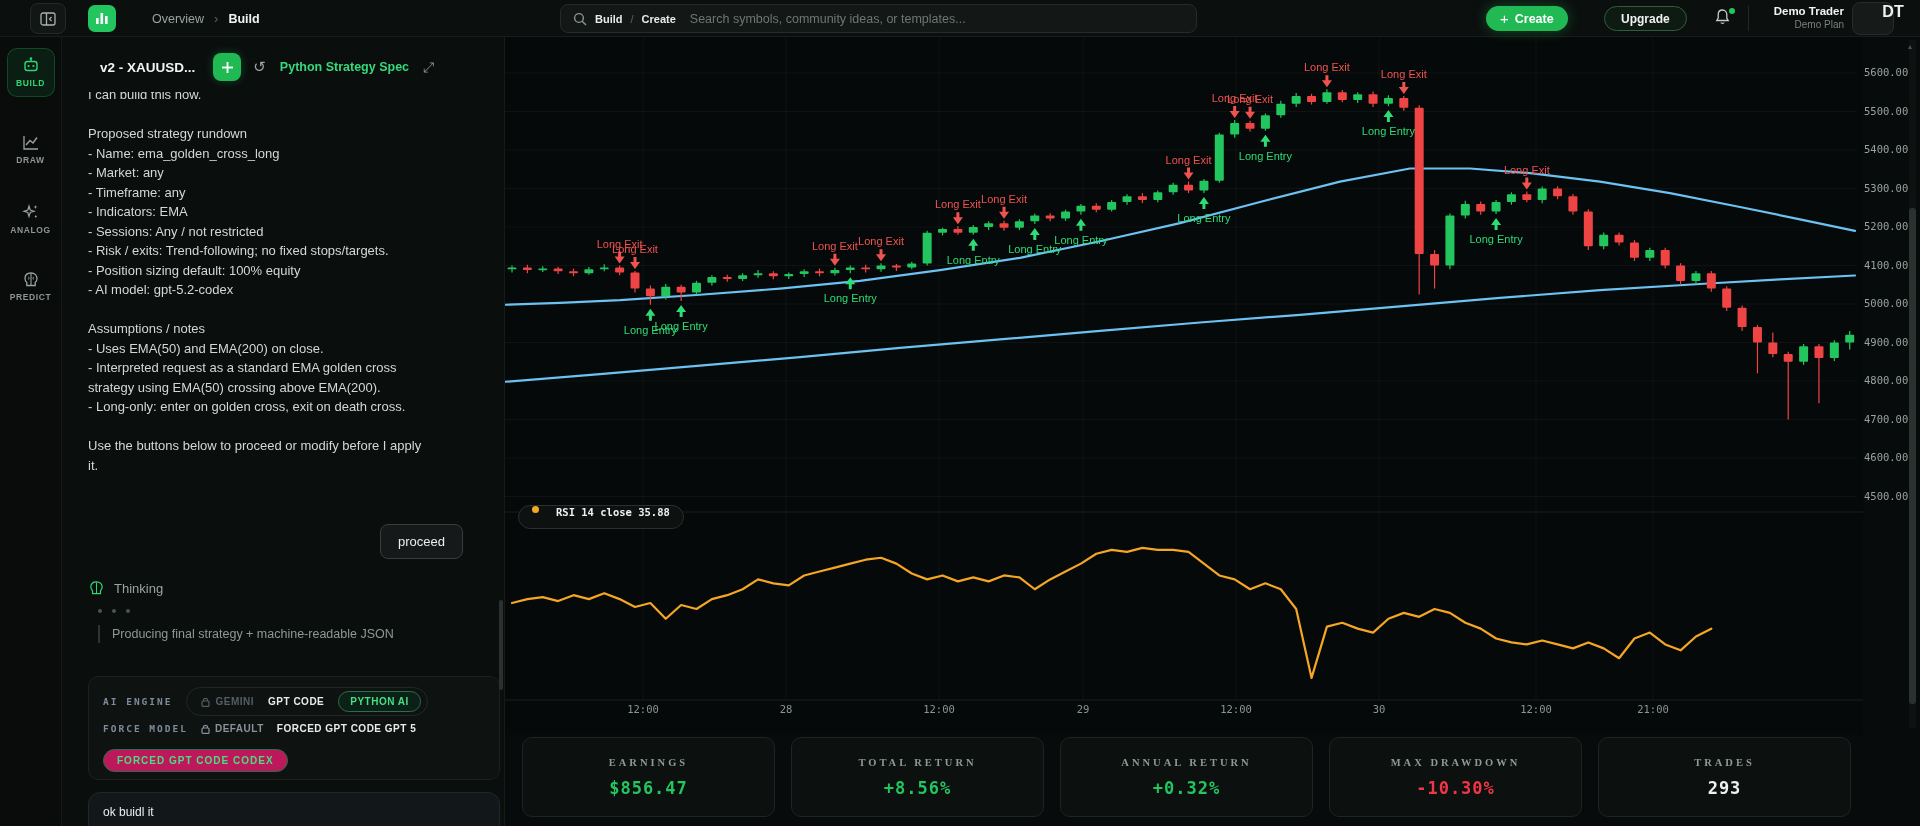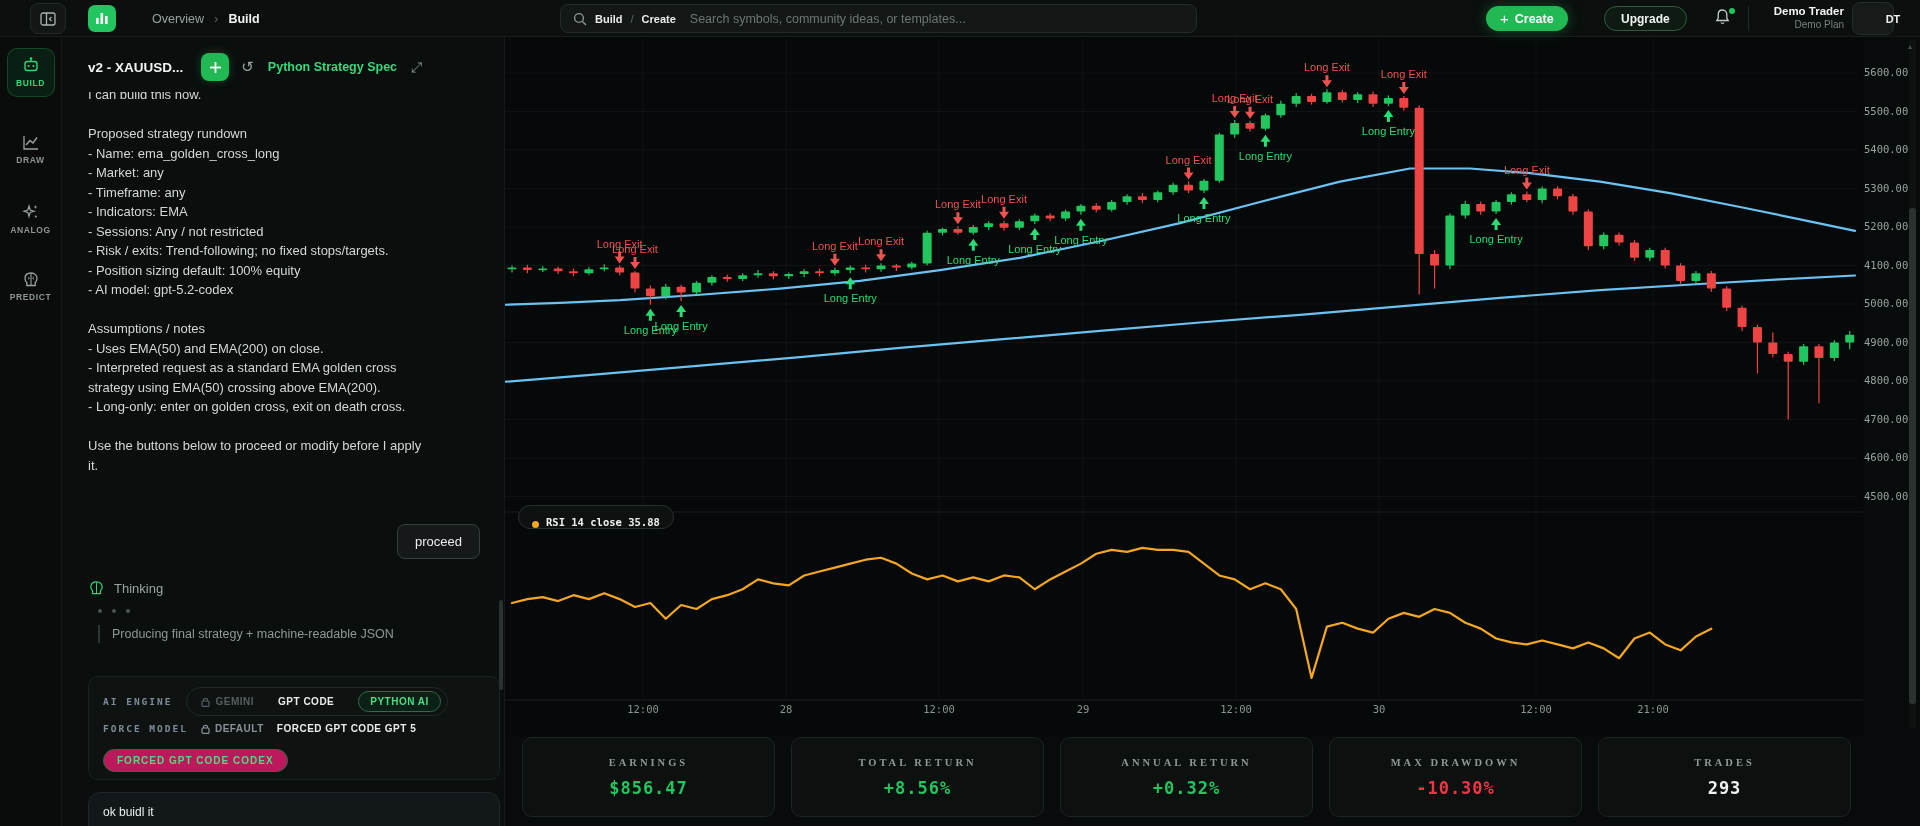--- a/index.html
+++ b/index.html
@@ -32,64 +32,64 @@
     background:#0e1b13; border:1px solid #2e5c3f; border-radius:13px; display:flex;
     align-items:center; color:#f0f3f1; font-size:12px; font-weight:bold; cursor:pointer; }
   #bell { position:absolute; left:1714px; top:8px; width:22px; height:22px; cursor:pointer; }
   #bell-dot { position:absolute; right:1px; top:0; width:6px; height:6px; border-radius:50%;
     background:#22c55e; }
   #topbar-divider { position:absolute; left:1748px; top:6px; width:1px; height:25px; background:#232927; }
   #userblock { position:absolute; left:1760px; top:4px; width:84px; text-align:right; cursor:pointer; }
   #user-name { font-size:11.5px; font-weight:bold; color:#f2f4f3; line-height:15px; }
   #user-plan { font-size:10px; color:#79817d; line-height:12px; }
   #avatar { position:absolute; left:1852px; top:2px; width:34px; height:33px; background:#161b19;
-    border:1px solid #262c2a; border-radius:8px; display:flex; align-items:center;
-    justify-content:center; font-size:11px; font-weight:bold; color:#eef1f0; cursor:pointer;padding-left:40px; }
+    border:1px solid #262c2a; border-radius:8px; display:flex; align-items:flex-start;
+    justify-content:center; font-size:16px; font-weight:bold; color:#eef1f0; cursor:pointer;padding-left:40px; }
   
   #rail { position:absolute; left:0; top:37px; width:62px; height:789px; background:#090c0b;
     border-right:1px solid #151a18; z-index:4; }
   .rail-item { width:48px; margin:0 auto; display:flex; flex-direction:column; align-items:center;
     gap:4px; padding:8px 0; border-radius:10px; cursor:pointer; }
   .rail-item .lbl { font-size:8.5px; font-weight:bold; letter-spacing:.6px; color:#8d9692; }
   .rail-item.active { background:rgba(34,197,94,.10); border:1px solid rgba(34,197,94,.25); }
   .rail-item.active .lbl { color:#2fd676; }
   #rail-build { margin-top:11px; }
   #rail-draw { margin-top:29px; }
   #rail-analog { margin-top:22px; }
   #rail-predict { margin-top:20px; }
   
   #chat { position:absolute; left:62px; top:37px; width:443px; height:789px; background:#0a0e0d;
     border-right:1px solid #161b19; overflow:hidden; z-index:3; }
   #chat-header { position:absolute; left:0; top:8px; width:443px; height:44px;
     display:flex; align-items:center; }
-  #chat-title { margin-left:26px; font-size:13.5px; font-weight:bold; color:#f1f4f2; }
+  #chat-title { margin-left:38px; font-size:13.5px; font-weight:bold; color:#f1f4f2; }
   #add-btn { margin-left:18px; width:28px; height:28px; background:#21b954; border-radius:8px;
     display:flex; align-items:center; justify-content:center; color:#fff; font-size:17px;
     font-weight:bold; cursor:pointer; box-shadow:0 0 10px rgba(34,197,94,.3); }
   #history-btn { margin-left:12px; color:#9aa39f; font-size:15px; cursor:pointer; }
   #spec-label { margin-left:14px; font-size:12.5px; font-weight:bold; color:#35d97b; }
   #expand-btn { margin-left:14px; color:#8d9692; font-size:14px; cursor:pointer; }
   #chat-lines { position:absolute; left:26px; top:55px; width:400px; height:420px; overflow:hidden; }
   .chat-line { font-size:13px; line-height:19.5px; color:#d3d8d6; white-space:nowrap; }
   .chat-line.first { margin-top:-7px; }
   .chat-line.blank { height:19.5px; }
-  #proceed-btn { position:absolute; right:24px; top:487px; padding:9px 17px; background:#15191a;
+  #proceed-btn { position:absolute; right:41px; top:487px; padding:9px 17px; background:#15191a;
     border:1px solid #383e3f; border-radius:8px; font-size:13px; color:#eceeed; cursor:pointer; }
   #thinking-row { position:absolute; left:26px; top:543px; display:flex; align-items:center; gap:9px; }
   #thinking-label { font-size:13px; color:#9aa39f; }
   #thinking-dots { position:absolute; left:36px; top:572px; display:flex; gap:10px; }
   #thinking-dots i { width:4px; height:4px; border-radius:50%; background:#4c5451; }
   #thinking-detail { position:absolute; left:36px; top:588px; border-left:2px solid #2e3533;
     padding-left:12px; font-size:12.5px; color:#8f9894; line-height:18px; }
   #ai-card { position:absolute; left:26px; top:639px; width:412px; height:104px; background:#0e1312;
     border:1px solid #1b211f; border-radius:10px; }
   .tiny-label { font-family:"DejaVu Sans Mono", monospace; font-size:9.5px; font-weight:bold;
     letter-spacing:2px; color:#7e8b9b; }
   #engine-row { position:absolute; left:14px; top:10px; display:flex; align-items:center; gap:14px; }
-  #engine-pillbox { display:flex; align-items:center; gap:24px; border:1px solid #20262a;
+  #engine-pillbox { display:flex; align-items:center; gap:14px; border:1px solid #20262a;
     border-radius:16px; padding:3px 6px 3px 14px; }
   .engine-opt { font-size:10px; font-weight:bold; letter-spacing:.5px; cursor:pointer; }
   .engine-dim { color:#555e63; display:flex; align-items:center; gap:5px; }
   .engine-plain { color:#e8ebea; }
   .engine-active { color:#4ade80; background:#0b2017; border:1px solid #2c6e4a;
     border-radius:13px; padding:4px 11px; }
   #force-row { position:absolute; left:14px; top:46px; display:flex; align-items:center; gap:13px; }
   .force-opt { font-size:10px; font-weight:bold; letter-spacing:.5px; color:#8a9298;
     display:flex; align-items:center; gap:5px; cursor:pointer; }
   .force-strong { color:#e8ebea; }
@@ -102,22 +102,22 @@
   #chat-scrollthumb { position:absolute; left:437px; top:563px; width:4px; height:90px;
     background:#2b312f; border-radius:2px; cursor:pointer; }
   
   #chart-region { position:absolute; left:505px; top:37px; width:1358px; height:698px;
     background:#060909; }
   #chartSvg { position:absolute; left:0; top:0; }
   .grid { stroke:rgba(255,255,255,.045); stroke-width:1; }
   .sep { stroke:rgba(255,255,255,.09); stroke-width:1; }
   .mk-exit { fill:#ef5350; font-size:11px; font-family:"Liberation Sans",sans-serif; }
   .mk-entry { fill:#2edc76; font-size:11px; font-family:"Liberation Sans",sans-serif; }
-  #rsi-pill { position:absolute; left:13px; top:468px; height:24px; display:flex; align-items:flex-end;
-    gap:7px; padding:0 13px; border:1px solid #2a302e; border-radius:12px; background:#0d1110;
+  #rsi-pill { position:absolute; left:13px; top:468px; height:24px; display:flex; align-items:flex-start;
+    gap:17px; padding:0 13px; border:1px solid #2a302e; border-radius:12px; background:#0d1110;
     cursor:pointer; }
   #rsi-dot { width:7px; height:7px; border-radius:50%; background:#f5a623; }
   #rsi-text { font-family:"DejaVu Sans Mono", monospace; font-size:10.5px; font-weight:bold; color:#eef1f0; }
   .xlabel { position:absolute; top:666px; width:60px; margin-left:-30px; text-align:center;
     font-family:"DejaVu Sans Mono", monospace; font-size:10.5px; color:#8b9591; }
   #price-axis { position:absolute; left:1864px; top:37px; width:44px; height:698px; }
   .plabel { position:absolute; left:0; width:44px; font-family:"DejaVu Sans Mono", monospace;
     font-size:10.5px; color:#98a29e; }
   #chart-scrolltrack { position:absolute; left:1909px; top:40px; width:7px; height:688px;
     background:#0d1110; }

